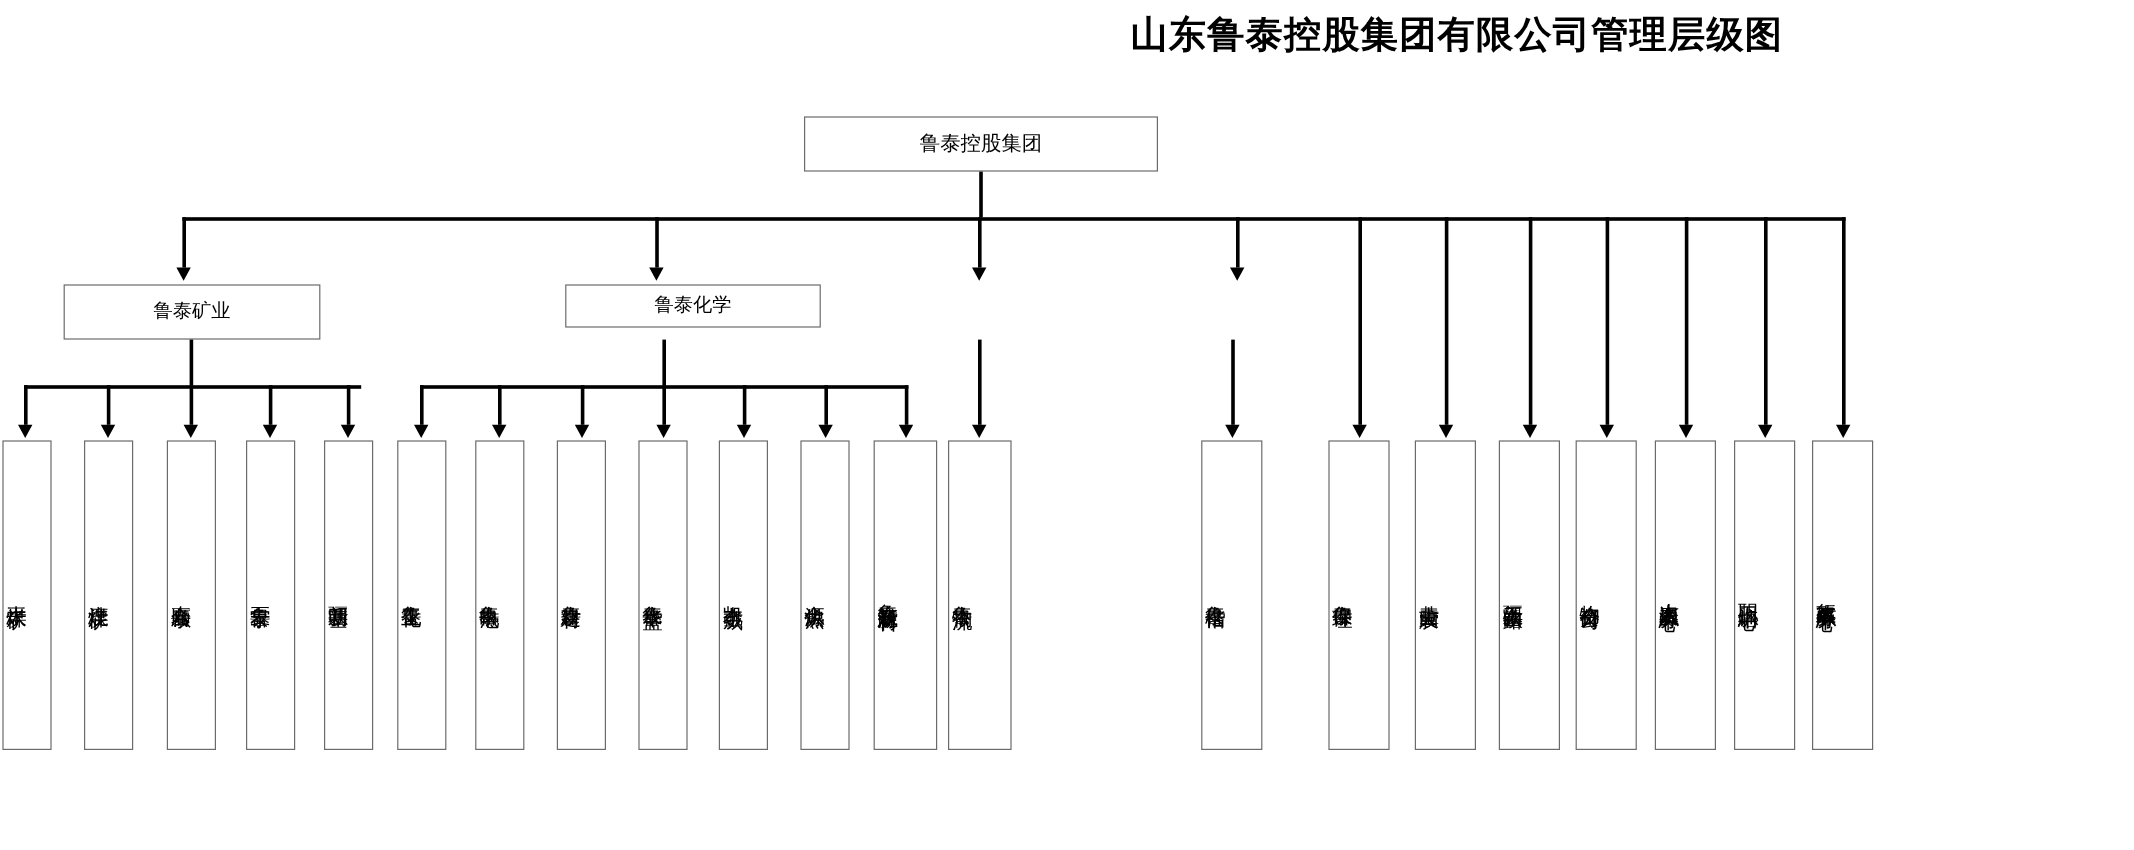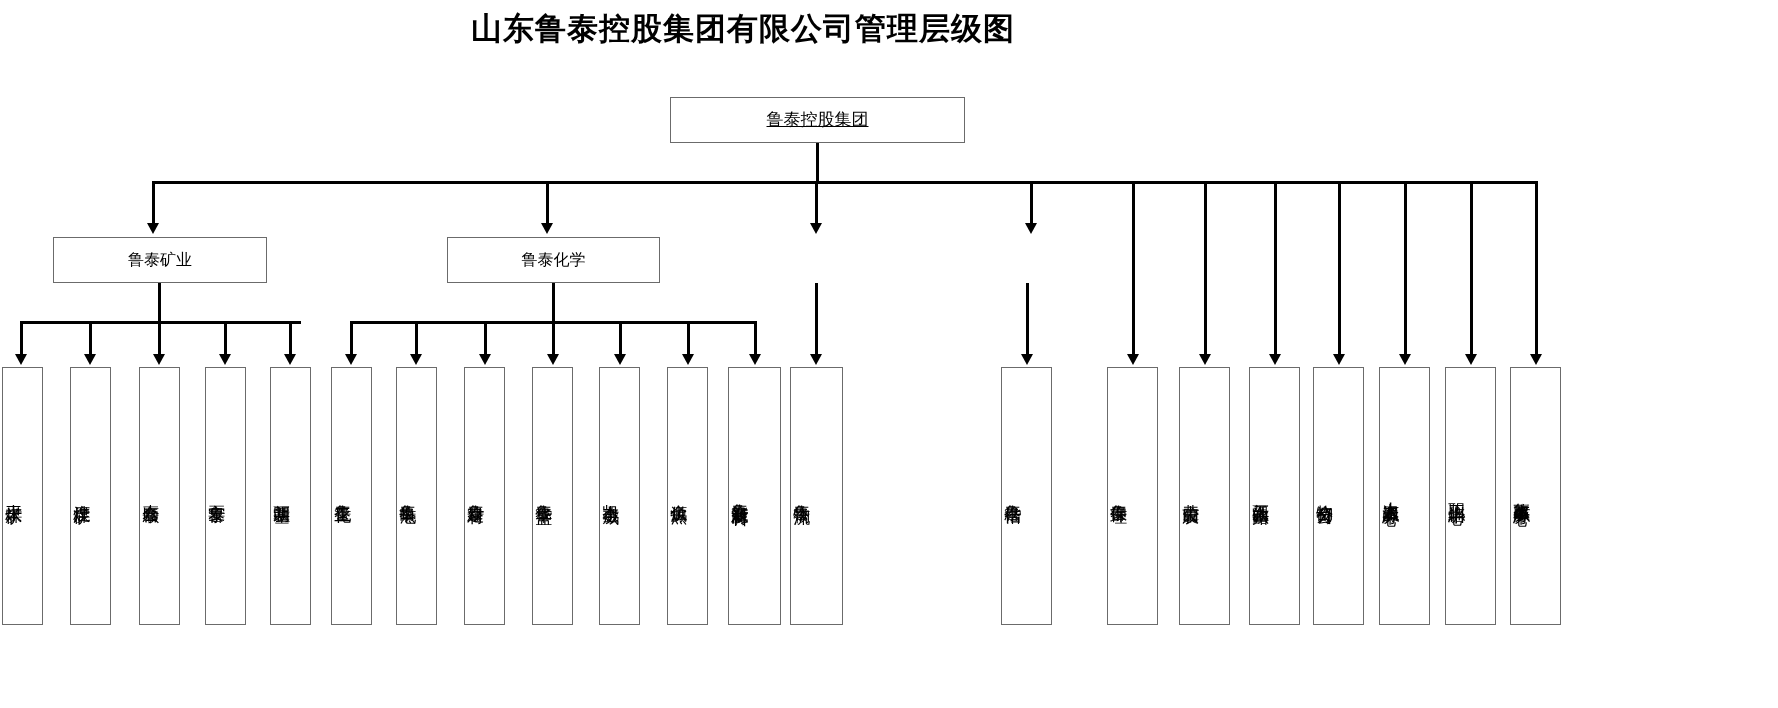--- a/index.html
+++ b/index.html
@@ -16,21 +16,21 @@
     width: 1778px;
     height: 708px;
     overflow: hidden;
     background: #ffffff;
   }
   #chart-title {
     position: absolute;
     left: 0;
     top: 8px;
     width: 1486px;
-    text-align: center;
+    text-align: right;
     font-family: "DejaVu Serif", "Liberation Serif", serif;
     font-weight: bold;
     font-size: 31px;
     letter-spacing: 1px;
     color: #000000;
     white-space: nowrap;
   }
   .node {
     position: absolute;
     box-sizing: border-box;
@@ -39,21 +39,20 @@
     display: flex;
     align-items: center;
     justify-content: center;
     font-size: 16px;
     line-height: 1.25;
     color: #000000;
     text-align: center;
   }
   .node.root {
     font-size: 17px;
-    text-decoration: underline;
   }
   .node.l2 {
     font-size: 16px;
   }
   .node.l2.two-line {
     font-size: 14px;
     line-height: 1.2;
     white-space: pre-line;
   }
   .node.leaf {
@@ -99,21 +98,21 @@
   <div class="conn v" style="left:546px; top:181px; height:42px;"></div>
   <div class="arrow" style="left:541px; top:223px;"></div>
 
   <div class="conn v" style="left:815px; top:181px; height:42px;"></div>
   <div class="arrow" style="left:810px; top:223px;"></div>
 
   <div class="conn v" style="left:1030px; top:181px; height:42px;"></div>
   <div class="arrow" style="left:1025px; top:223px;"></div>
 
   <div class="node l2" style="left:53px; top:237px; width:214px; height:46px;">鲁泰矿业</div>
-  <div class="node l2" style="left:447px; top:237px; width:213px; height:46px;">鲁泰化学</div>
+  <div class="node l2" style="left:471px; top:237px; width:213px; height:36px;">鲁泰化学</div>
 
   <div class="conn v" style="left:158px; top:283px; height:38px;"></div>
   <div class="conn h" style="left:20px; top:321px; width:281px; height:3px;"></div>
 
   <div class="conn v" style="left:20px;  top:321px; height:33px;"></div>
   <div class="arrow" style="left:15px;  top:354px;"></div>
   <div class="conn v" style="left:89px;  top:321px; height:33px;"></div>
   <div class="arrow" style="left:84px;  top:354px;"></div>
   <div class="conn v" style="left:158px; top:321px; height:33px;"></div>
   <div class="arrow" style="left:153px; top:354px;"></div>

